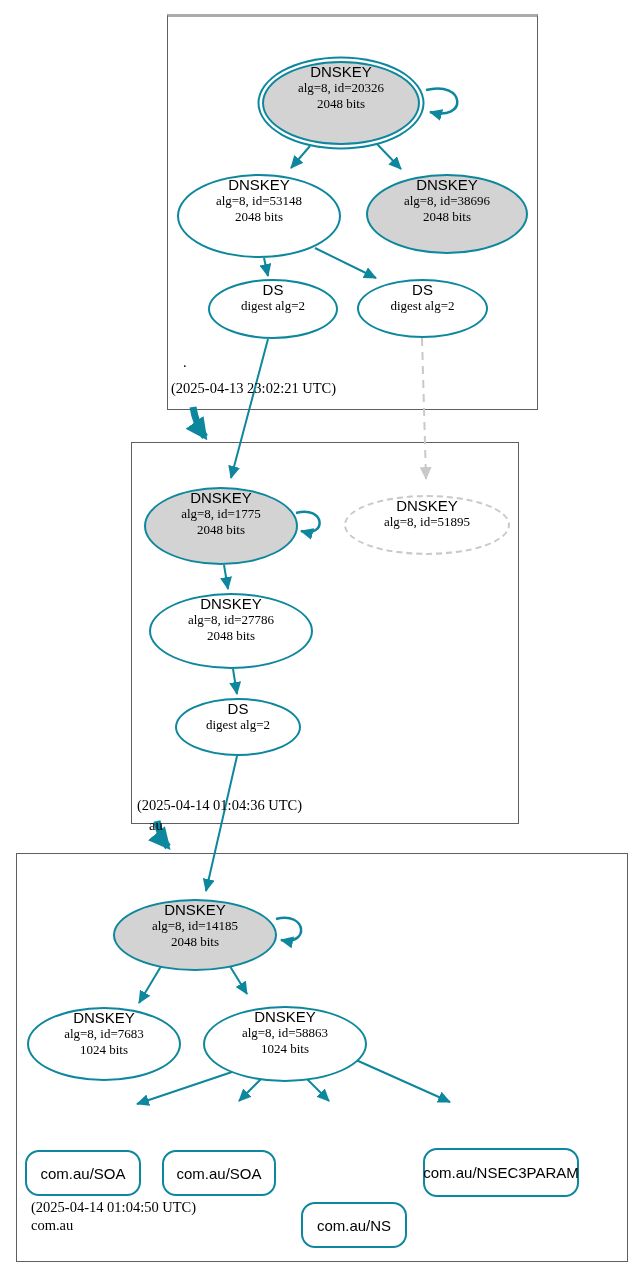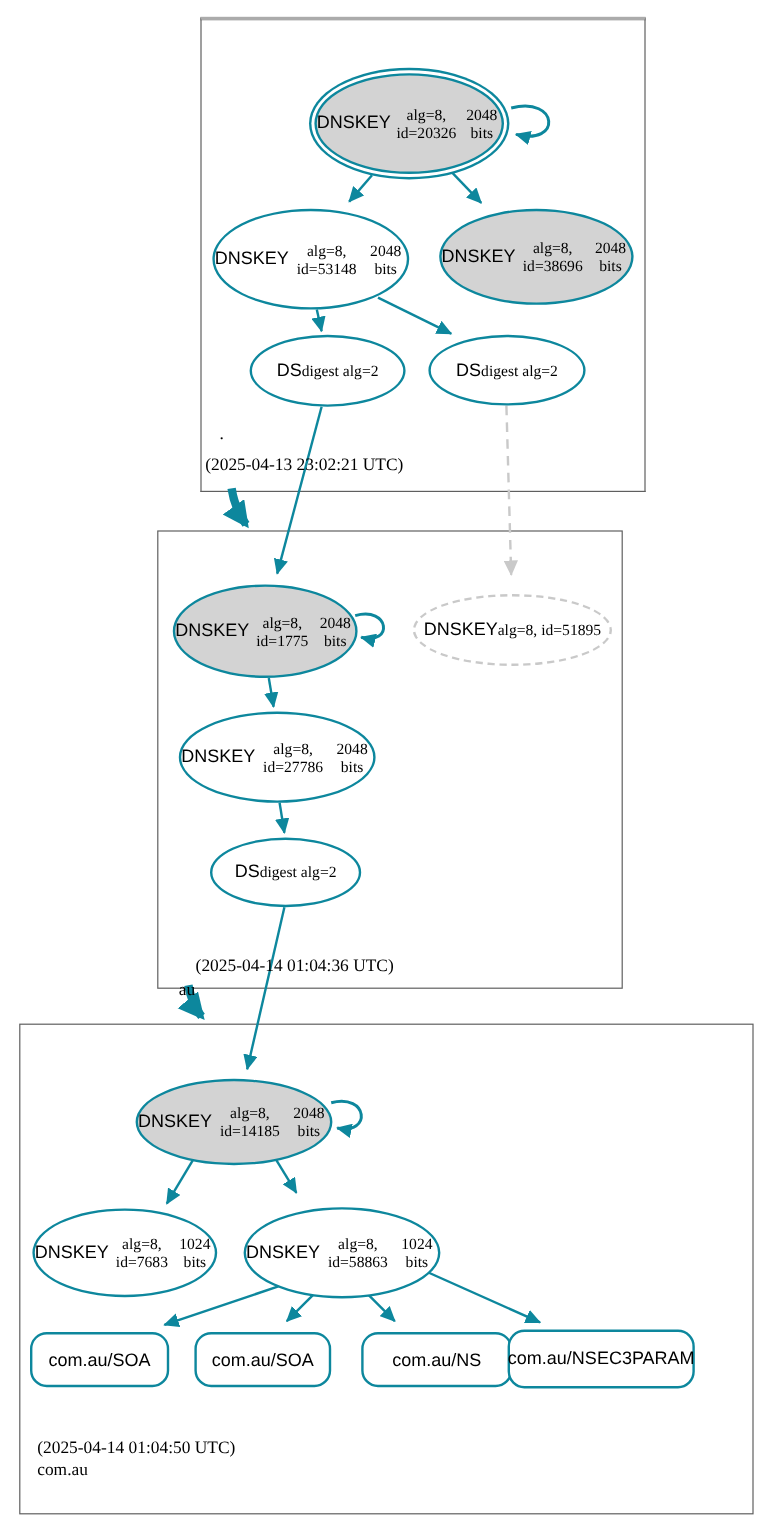--- a/index.html
+++ b/index.html
@@ -18,34 +18,34 @@
   .loop{stroke-width:2.5;}
   .thick{stroke-width:7;}
   .dashg{stroke:var(--insecure);stroke-width:2;stroke-dasharray:8 6;fill:none;}
 
   .zone-box{position:absolute;border:1px solid var(--boxline);box-sizing:border-box;z-index:0;background:transparent;}
   .zone-box.root-box{border-top:3px solid #ababab;}
 
   .node{
     position:absolute;z-index:2;box-sizing:border-box;
     border:2.5px solid var(--accent);border-radius:50%;
-    background:#fff;display:flex;align-items:center;justify-content:center;
+    background:#fff;display:flex;flex-direction:column;align-items:center;
     text-align:center;color:#000;
   }
   .node.sep{background:var(--sep-fill);}
   .node.double{box-shadow:0 0 0 2.5px #fff,0 0 0 4.5px var(--accent);}
   .node.dashed{border:2px dashed var(--insecure);background:#fff;}
   .node .t{font:15px/1.15 "Liberation Sans",sans-serif;}
   .node .s{font:13px/1.18 "Liberation Serif",serif;}
 
   .rrset{
     position:absolute;z-index:2;box-sizing:border-box;
     border:2.5px solid var(--accent);border-radius:14px;background:#fff;
     display:flex;align-items:center;justify-content:center;
-    font:15px "Liberation Sans",sans-serif;color:#000;white-space:nowrap;
+    font:15px "Liberation Sans",sans-serif;color:#000;white-space:nowrap;margin-top:40px;
   }
   .zone-name,.zone-ts{position:absolute;z-index:2;font:14.5px "Liberation Serif",serif;color:#000;white-space:nowrap;}
 </style>
 </head>
 <body>
 
 <div class="canvas">
 
   <div class="zone-box root-box" style="left:167px;top:14px;width:371px;height:396px"></div>
   <div class="zone-box" style="left:131px;top:442px;width:388px;height:382px"></div>
@@ -128,21 +128,21 @@
   <div class="node" style="left:149px;top:593px;width:164px;height:76px">
     <div class="t">DNSKEY</div>
     <div class="s">alg=8, id=27786</div>
     <div class="s">2048 bits</div>
   </div>
   <div class="node" style="left:175px;top:698px;width:126px;height:58px">
     <div class="t">DS</div>
     <div class="s">digest alg=2</div>
   </div>
   <div class="zone-name" style="left:149px;top:817px">au</div>
-  <div class="zone-ts" style="left:163px;top:797px">(2025-04-14 01:04:36 UTC)</div>
+  <div class="zone-ts" style="left:137px;top:797px">(2025-04-14 01:04:36 UTC)</div>
 
   <div class="node sep" style="left:113px;top:899px;width:164px;height:72px">
     <div class="t">DNSKEY</div>
     <div class="s">alg=8, id=14185</div>
     <div class="s">2048 bits</div>
   </div>
   <div class="node" style="left:27px;top:1007px;width:154px;height:74px">
     <div class="t">DNSKEY</div>
     <div class="s">alg=8, id=7683</div>
     <div class="s">1024 bits</div>
@@ -151,21 +151,21 @@
     <div class="t">DNSKEY</div>
     <div class="s">alg=8, id=58863</div>
     <div class="s">1024 bits</div>
   </div>
   <div class="rrset" style="left:25px;top:1110px;width:116px;height:46px">
     <span>com.au/SOA</span>
   </div>
   <div class="rrset" style="left:162px;top:1110px;width:114px;height:46px">
     <span>com.au/SOA</span>
   </div>
-  <div class="rrset" style="left:301px;top:1110px;width:126px;height:46px">
+  <div class="rrset" style="left:301px;top:1162px;width:106px;height:46px">
     <span>com.au/NS</span>
   </div>
   <div class="rrset" style="left:423px;top:1108px;width:156px;height:49px">
     <span>com.au/NSEC3PARAM</span>
   </div>
   <div class="zone-name" style="left:31px;top:1217px">com.au</div>
   <div class="zone-ts" style="left:31px;top:1199px">(2025-04-14 01:04:50 UTC)</div>
 
 </div>
 

